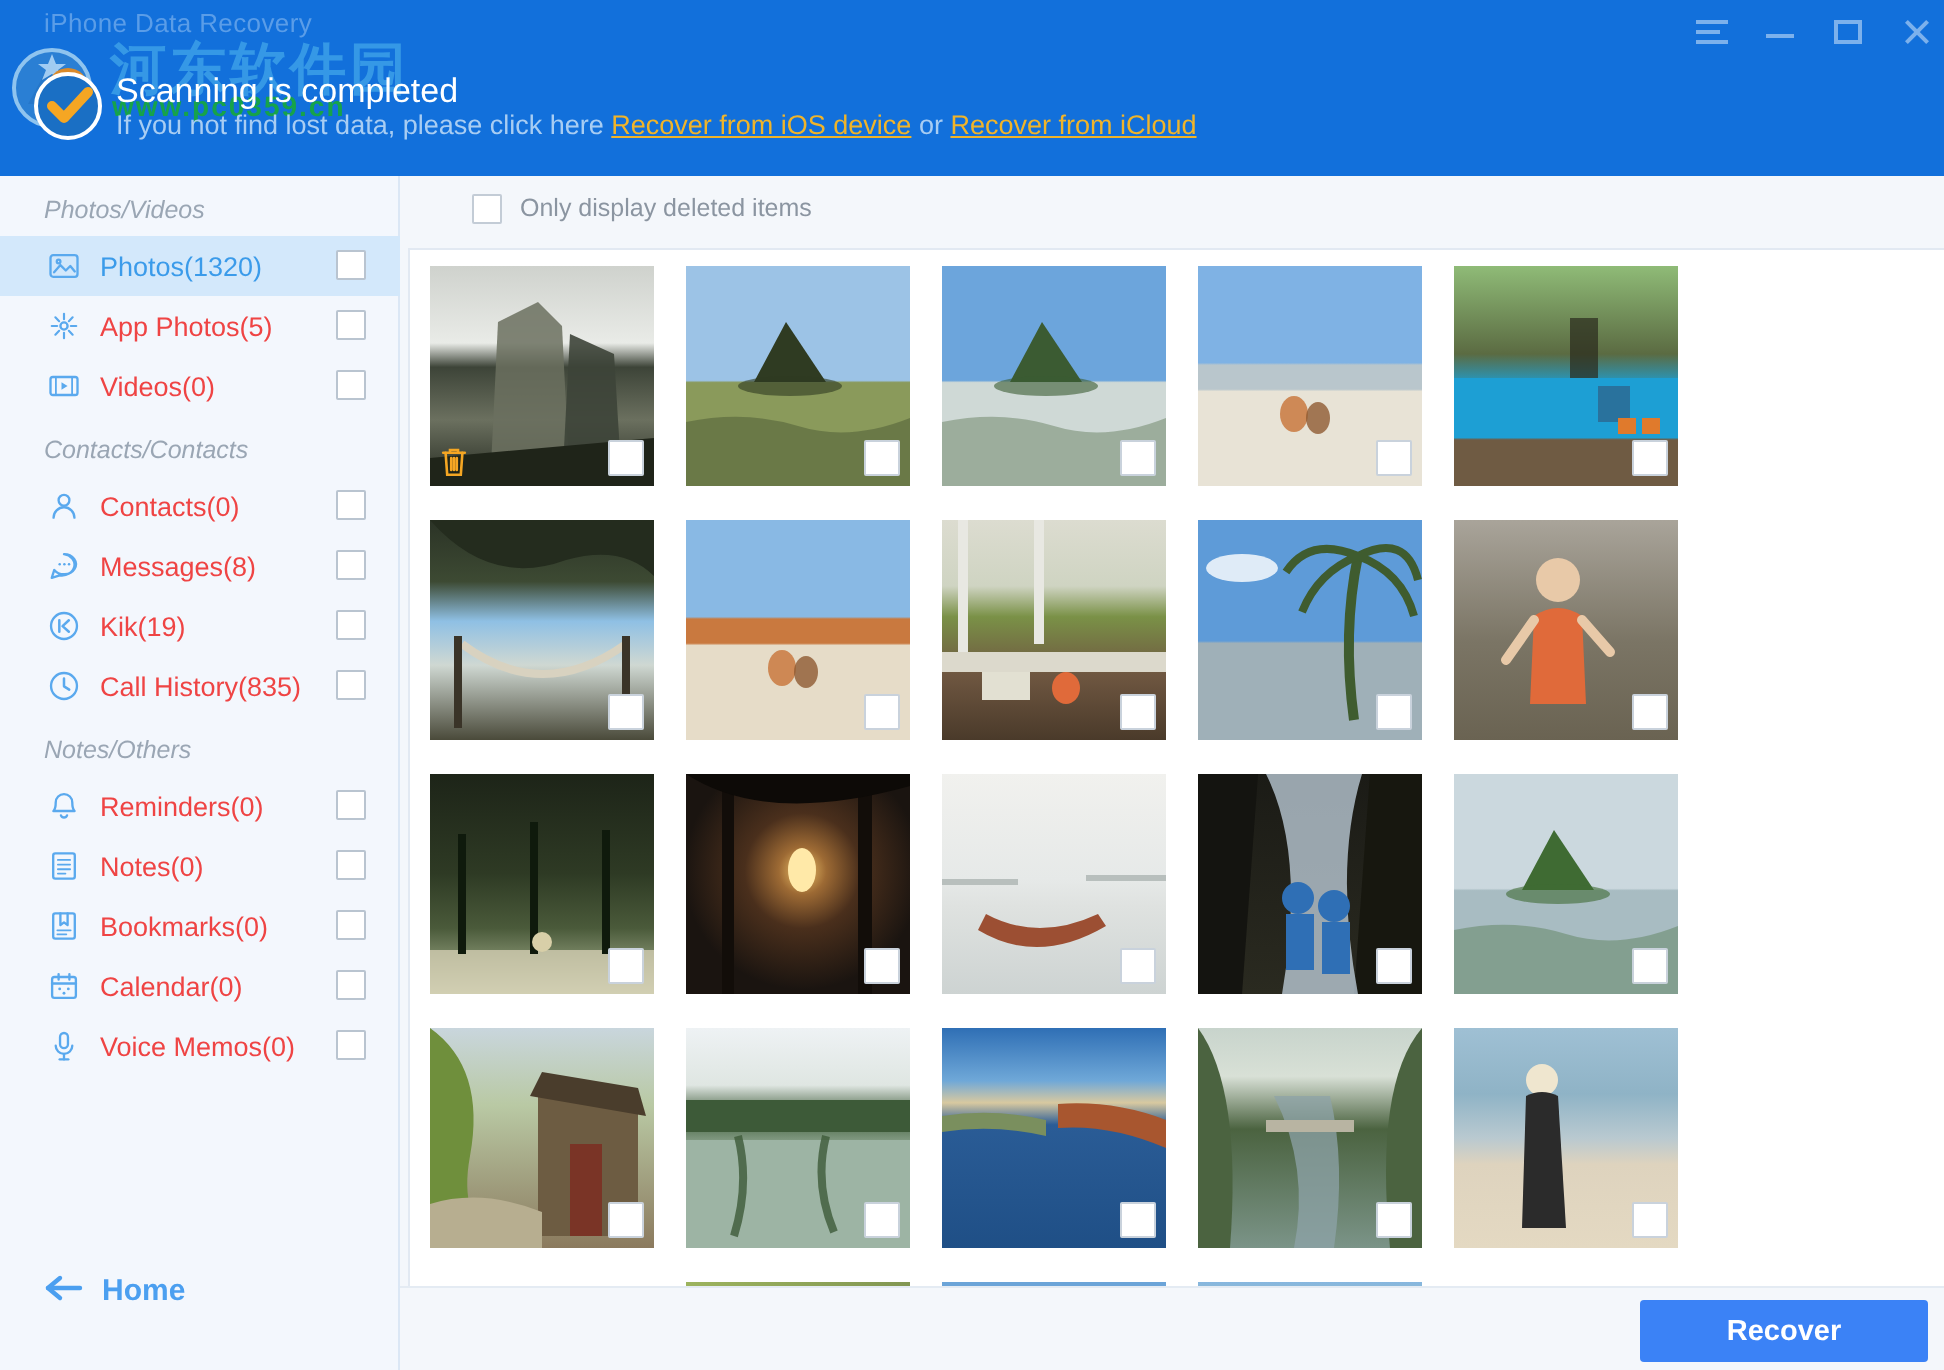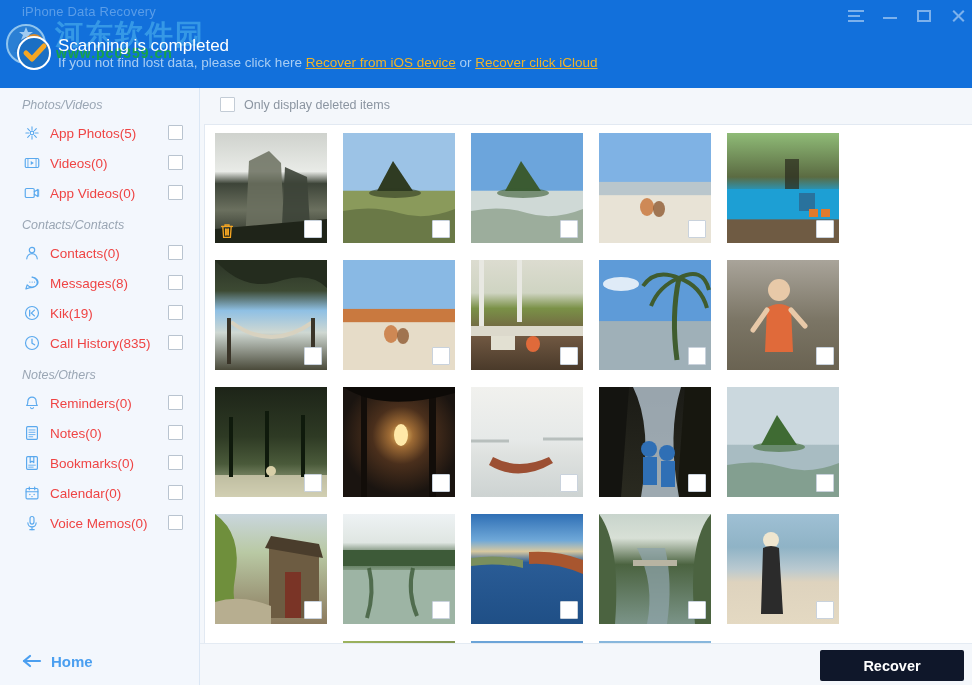--- a/index.html
+++ b/index.html
@@ -89,36 +89,36 @@
     flex: 0 0 20px;
   }
   .si-label { font-size: 13.5px; color: #ef4444; white-space: nowrap; }
   .si-check {
     position: absolute; right: 17px; top: 7px;
     width: 15px; height: 15px; border: 1px solid #b9c4d0;
     background: #ffffff; border-radius: 1px; cursor: pointer;
   }
   .home-row {
     position: absolute; left: 0; bottom: 0; width: 199px; height: 48px;
-    display: flex; align-items: center; padding-left: 22px; cursor: pointer;
+    display: flex; align-items: flex-start; padding-left: 22px; cursor: pointer;
   }
   .home-arrow { margin-right: 9px; display: flex; }
   .home-label { font-size: 15px; color: #4b9ff0; font-weight: bold; }
 
   
   .main {
     position: absolute; left: 200px; top: 88px;
     width: 772px; height: 597px; background: #f4f7fb;
   }
   .toolbar {
     position: absolute; left: 0; top: 0; width: 772px; height: 36px;
   }
   .tb-check-wrap {
-    position: absolute; left: 20px; top: 9px;
-    display: flex; align-items: center; cursor: pointer;
+    position: absolute; left: 36px; top: 9px;
+    display: flex; cursor: pointer;
   }
   .tb-check {
     width: 15px; height: 15px; border: 1px solid #c3ccd6;
     background: #fff; border-radius: 1px; margin-right: 9px;
   }
   .tb-check-label { font-size: 12.5px; color: #8b95a1; }
   .search-box {
     position: absolute; right: 9px; top: 7px;
     width: 163px; height: 21px;
     border: 1px solid #ccd5df; background: #ffffff;
@@ -163,21 +163,21 @@
   }
 
   .footer {
     position: absolute; left: 0; bottom: 0; width: 772px; height: 42px;
     background: #f4f7fb;
     border-top: 1px solid #e4ebf3;
   }
   .recover-btn {
     position: absolute; right: 8px; top: 6px;
     width: 144px; height: 31px;
-    background: #0f172a; border: none; border-radius: 2px;
+    background: #3b82f6; border: none; border-radius: 2px;
     color: #ffffff; font-size: 14.5px; font-weight: bold;
     cursor: pointer; font-family: "Liberation Sans", sans-serif;
   }
   svg { display: block; }
 </style>
 </head>
 <body>
 
 <div id="app">
 
@@ -195,21 +195,21 @@
         <polygon points="22,5 24,10 29,10 25,13 27,18 22,15 17,18 19,13 15,10 20,10" fill="#bfe0fa" opacity=".8"></polygon>
         <path d="M20 22 a10 10 0 0 1 20 0 l-10 14 z" fill="#d98a2b"></path>
         <circle cx="30" cy="31" r="16" fill="#1a6fc4" stroke="#ffffff" stroke-width="2"></circle>
         <path d="M22 31 L28 37 L40 24" stroke="#f5a623" stroke-width="5" fill="none" stroke-linecap="round" stroke-linejoin="round"></path>
       </svg>
     </div>
 
     <div class="scan-title">Scanning is completed</div>
 
     <div class="scan-sub">
-      <span>If you not find lost data, please click here </span><a>Recover from iOS device</a><span> or </span><a>Recover click iCloud</a>
+      <span>If you not find lost data, please click here </span><a>Recover from iOS device</a><span> or </span><a>Recover from iCloud</a>
     </div>
 
     <div class="winbtns">
       <div class="winbtn wb-menu">
           <i></i>
           <i></i>
           <i></i>
         </div>
       <div class="winbtn wb-min">
           <i></i>
@@ -220,20 +220,31 @@
       <div class="winbtn wb-close">
           <i></i>
           <i></i>
         </div>
     </div>
   </div>
 
   <div class="sidebar">
     <div class="side-scroll" id="side-scroll">
         <div class="group-label">Photos/Videos</div>
+        <div class="side-item active">
+          <span class="si-icon">
+            <svg width="18" height="18" viewBox="0 0 20 20" fill="none" stroke="#5aa9ee" stroke-width="1.3" stroke-linecap="round" stroke-linejoin="round">
+              <rect x="2.5" y="4" width="15" height="12" rx="1.5"></rect>
+              <path d="M4.5 13.5 L8 9.5 L11 12.5 L13.5 10 L16 13"></path>
+              <circle cx="7" cy="7.5" r="1"></circle>
+            </svg>
+          </span>
+          <span class="si-label">Photos(1320)</span>
+          <span class="si-check"></span>
+        </div>
         <div class="side-item">
           <span class="si-icon">
             <svg width="18" height="18" viewBox="0 0 20 20" fill="none" stroke="#5aa9ee" stroke-width="1.3" stroke-linecap="round" stroke-linejoin="round">
               <circle cx="10" cy="10" r="2"></circle>
               <g stroke-width="1.2">
                 <path d="M10 3.2 v3"></path>
                 <path d="M10 13.8 v3"></path>
                 <path d="M3.2 10 h3"></path>
                 <path d="M13.8 10 h3"></path>
                 <path d="M5.2 5.2 l2.1 2.1"></path>
@@ -250,31 +261,20 @@
           <span class="si-icon">
             <svg width="18" height="18" viewBox="0 0 20 20" fill="none" stroke="#5aa9ee" stroke-width="1.3" stroke-linecap="round" stroke-linejoin="round">
               <rect x="2.5" y="5" width="15" height="10" rx="1.3"></rect>
               <path d="M5.5 5 v10 M14.5 5 v10" stroke-width="1"></path>
               <path d="M8.6 7.9 l3.4 2.1 -3.4 2.1 z" fill="#5aa9ee" stroke="none"></path>
             </svg>
           </span>
           <span class="si-label">Videos(0)</span>
           <span class="si-check"></span>
         </div>
-        <div class="side-item">
-          <span class="si-icon">
-            <svg width="18" height="18" viewBox="0 0 20 20" fill="none" stroke="#5aa9ee" stroke-width="1.3" stroke-linecap="round" stroke-linejoin="round">
-              <rect x="2.5" y="5" width="10" height="10" rx="1.5"></rect>
-              <path d="M12.5 8.5 L16.5 6 v8 L12.5 11.5"></path>
-              <path d="M17.4 6.5 v7" stroke-width="1"></path>
-            </svg>
-          </span>
-          <span class="si-label">App Videos(0)</span>
-          <span class="si-check"></span>
-        </div>
         <div class="group-label">Contacts/Contacts</div>
         <div class="side-item">
           <span class="si-icon">
             <svg width="18" height="18" viewBox="0 0 20 20" fill="none" stroke="#5aa9ee" stroke-width="1.3" stroke-linecap="round" stroke-linejoin="round">
               <circle cx="10" cy="6.8" r="3"></circle>
               <path d="M4.2 16.5 a5.8 5.8 0 0 1 11.6 0"></path>
             </svg>
           </span>
           <span class="si-label">Contacts(0)</span>
           <span class="si-check"></span>

